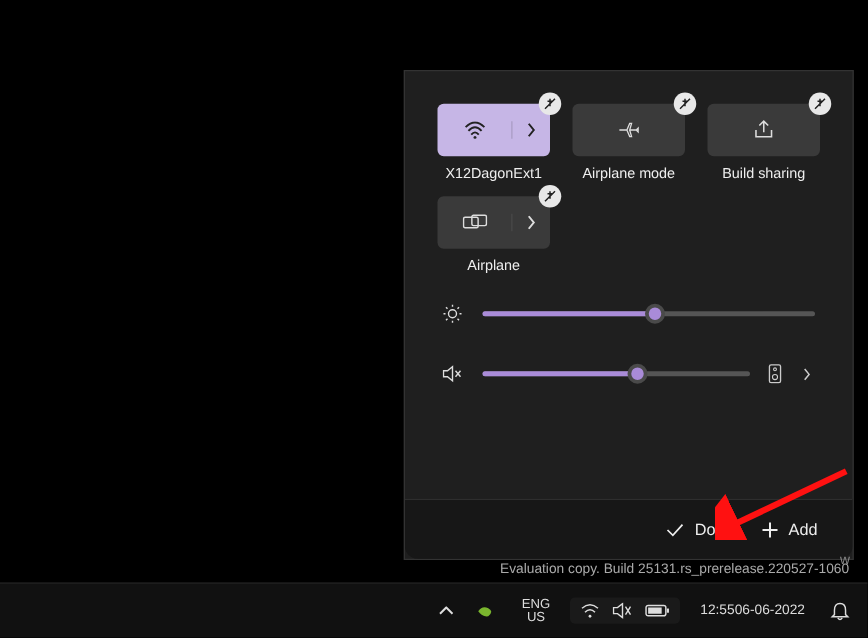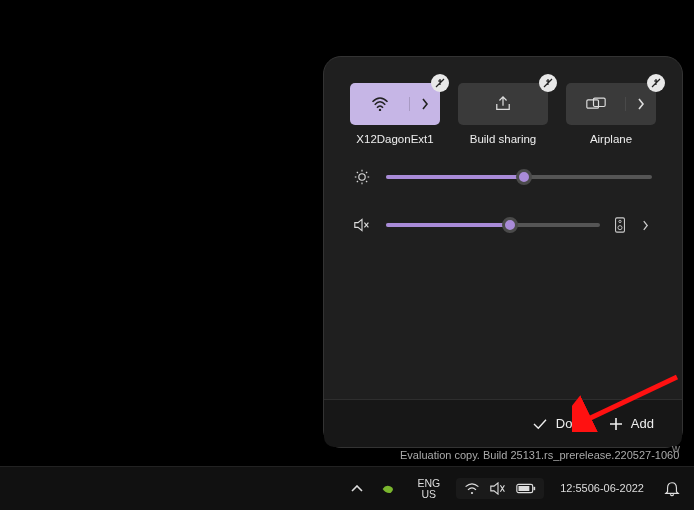--- a/index.html
+++ b/index.html
@@ -5,21 +5,21 @@
   * { box-sizing: border-box; margin: 0; padding: 0; font-family: "Segoe UI", Tahoma, sans-serif; }
   html, body { width: 694px; height: 510px; background: #000; overflow: hidden; color: #fff; }
 
   
   .qs-panel {
     position: absolute;
     left: 323px; top: 56px;
     width: 360px; height: 392px;
     background: #1f1f1f;
     border: 1px solid #333;
-    border-radius: 18px;
+    border-radius: 0;
     box-shadow: 0 8px 30px rgba(0,0,0,.6);
     display: flex; flex-direction: column;
   }
   .qs-grid {
     padding: 26px 28px 4px 28px;
     display: grid;
     grid-template-columns: repeat(3, 90px);
     column-gap: 18px;
     row-gap: 12px;
     justify-content: center;
@@ -119,20 +119,35 @@
       </div>
       <div class="pin-badge">
         <svg width="10" height="10" viewBox="0 0 10 10">
             <path d="M5 1 L5 7 M3 3 L7 3 M1 9 L9 1" stroke="#222" stroke-width="1.2" fill="none"></path>
           </svg>
       </div>
       <div class="tile-label">X12DagonExt1</div>
     </div>
 
 
+    <div class="tile-wrap">
+      <div class="tile">
+        <span>
+          <svg width="18" height="16" viewBox="0 0 24 20">
+              <path d="M2 10 L10 10 L13 3 L15 3 L13 10 L20 10 L22 8 L22 12 L20 10 M13 10 L15 17 L13 17 L10 10" fill="none" stroke="#ddd" stroke-width="1.4"></path>
+            </svg>
+        </span>
+      </div>
+      <div class="pin-badge">
+        <svg width="10" height="10" viewBox="0 0 10 10">
+            <path d="M5 1 L5 7 M3 3 L7 3 M1 9 L9 1" stroke="#222" stroke-width="1.2" fill="none"></path>
+          </svg>
+      </div>
+      <div class="tile-label">Airplane mode</div>
+    </div>
 
 
     <div class="tile-wrap">
       <div class="tile">
         <span>
           <svg width="18" height="16" viewBox="0 0 20 18">
               <path d="M3 9 L3 15 L17 15 L17 9 M10 2 L10 11 M6 5 L10 1 L14 5" fill="none" stroke="#ddd" stroke-width="1.4"></path>
             </svg>
         </span>
       </div>

